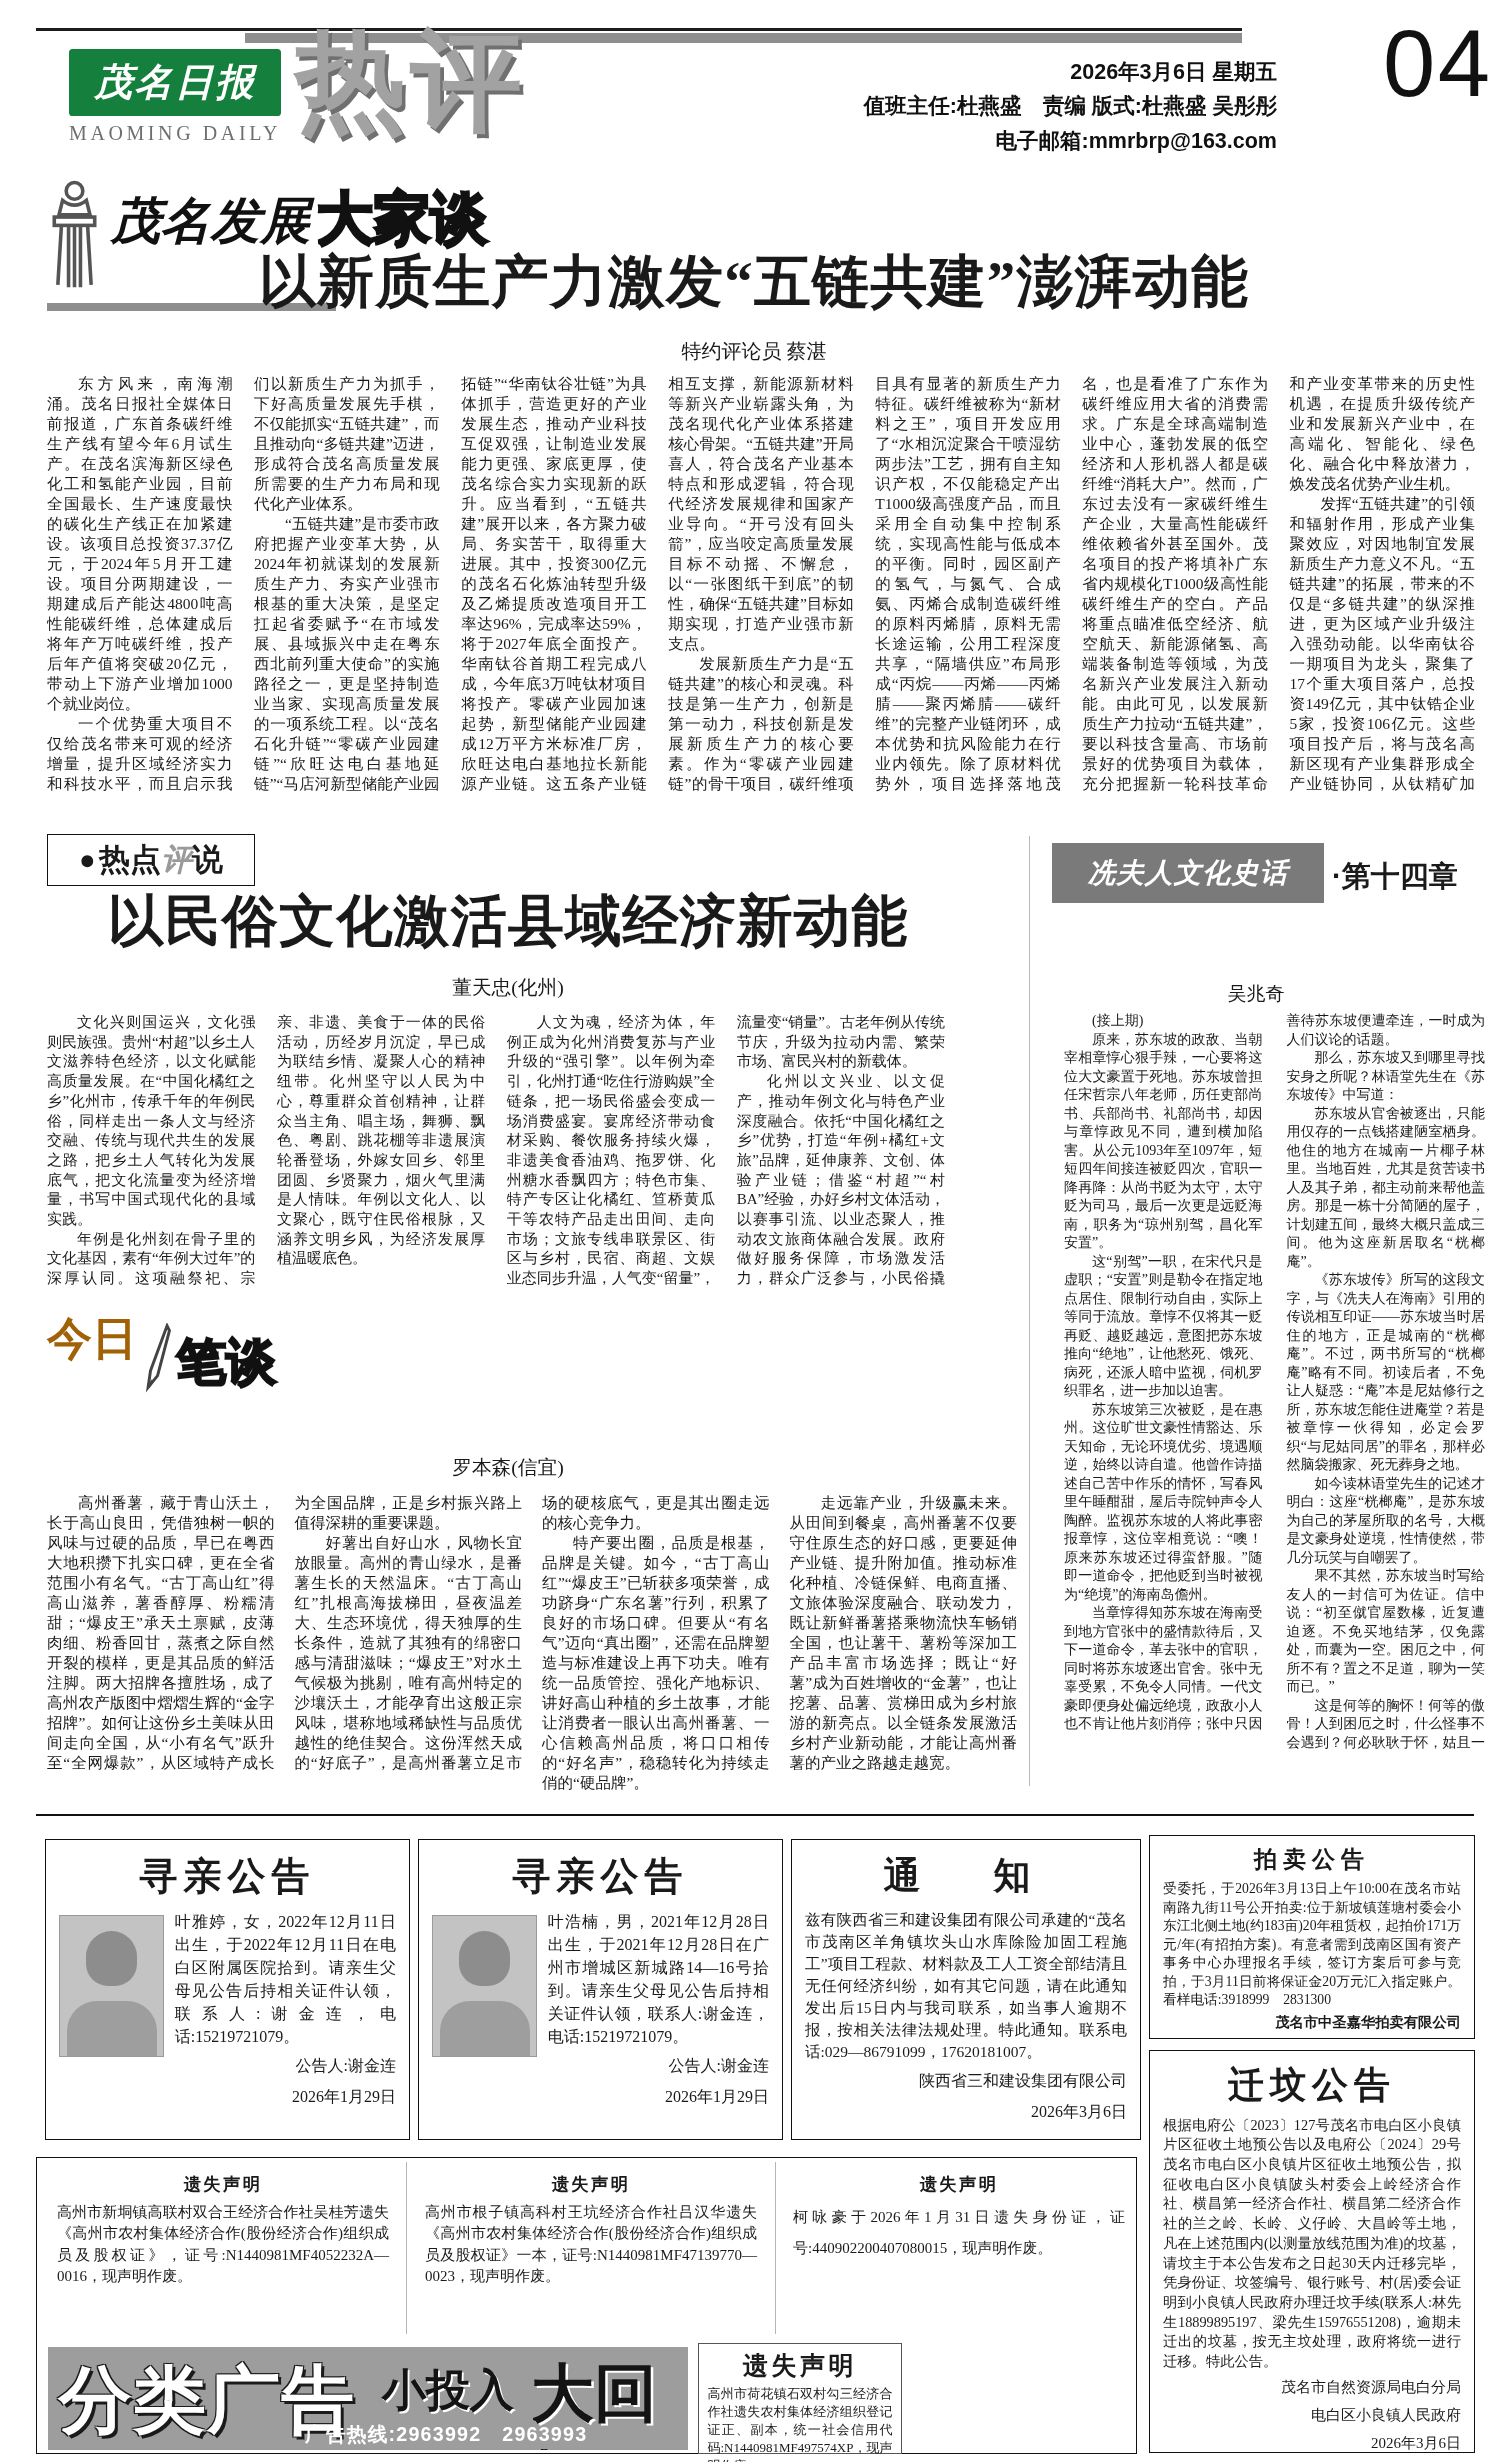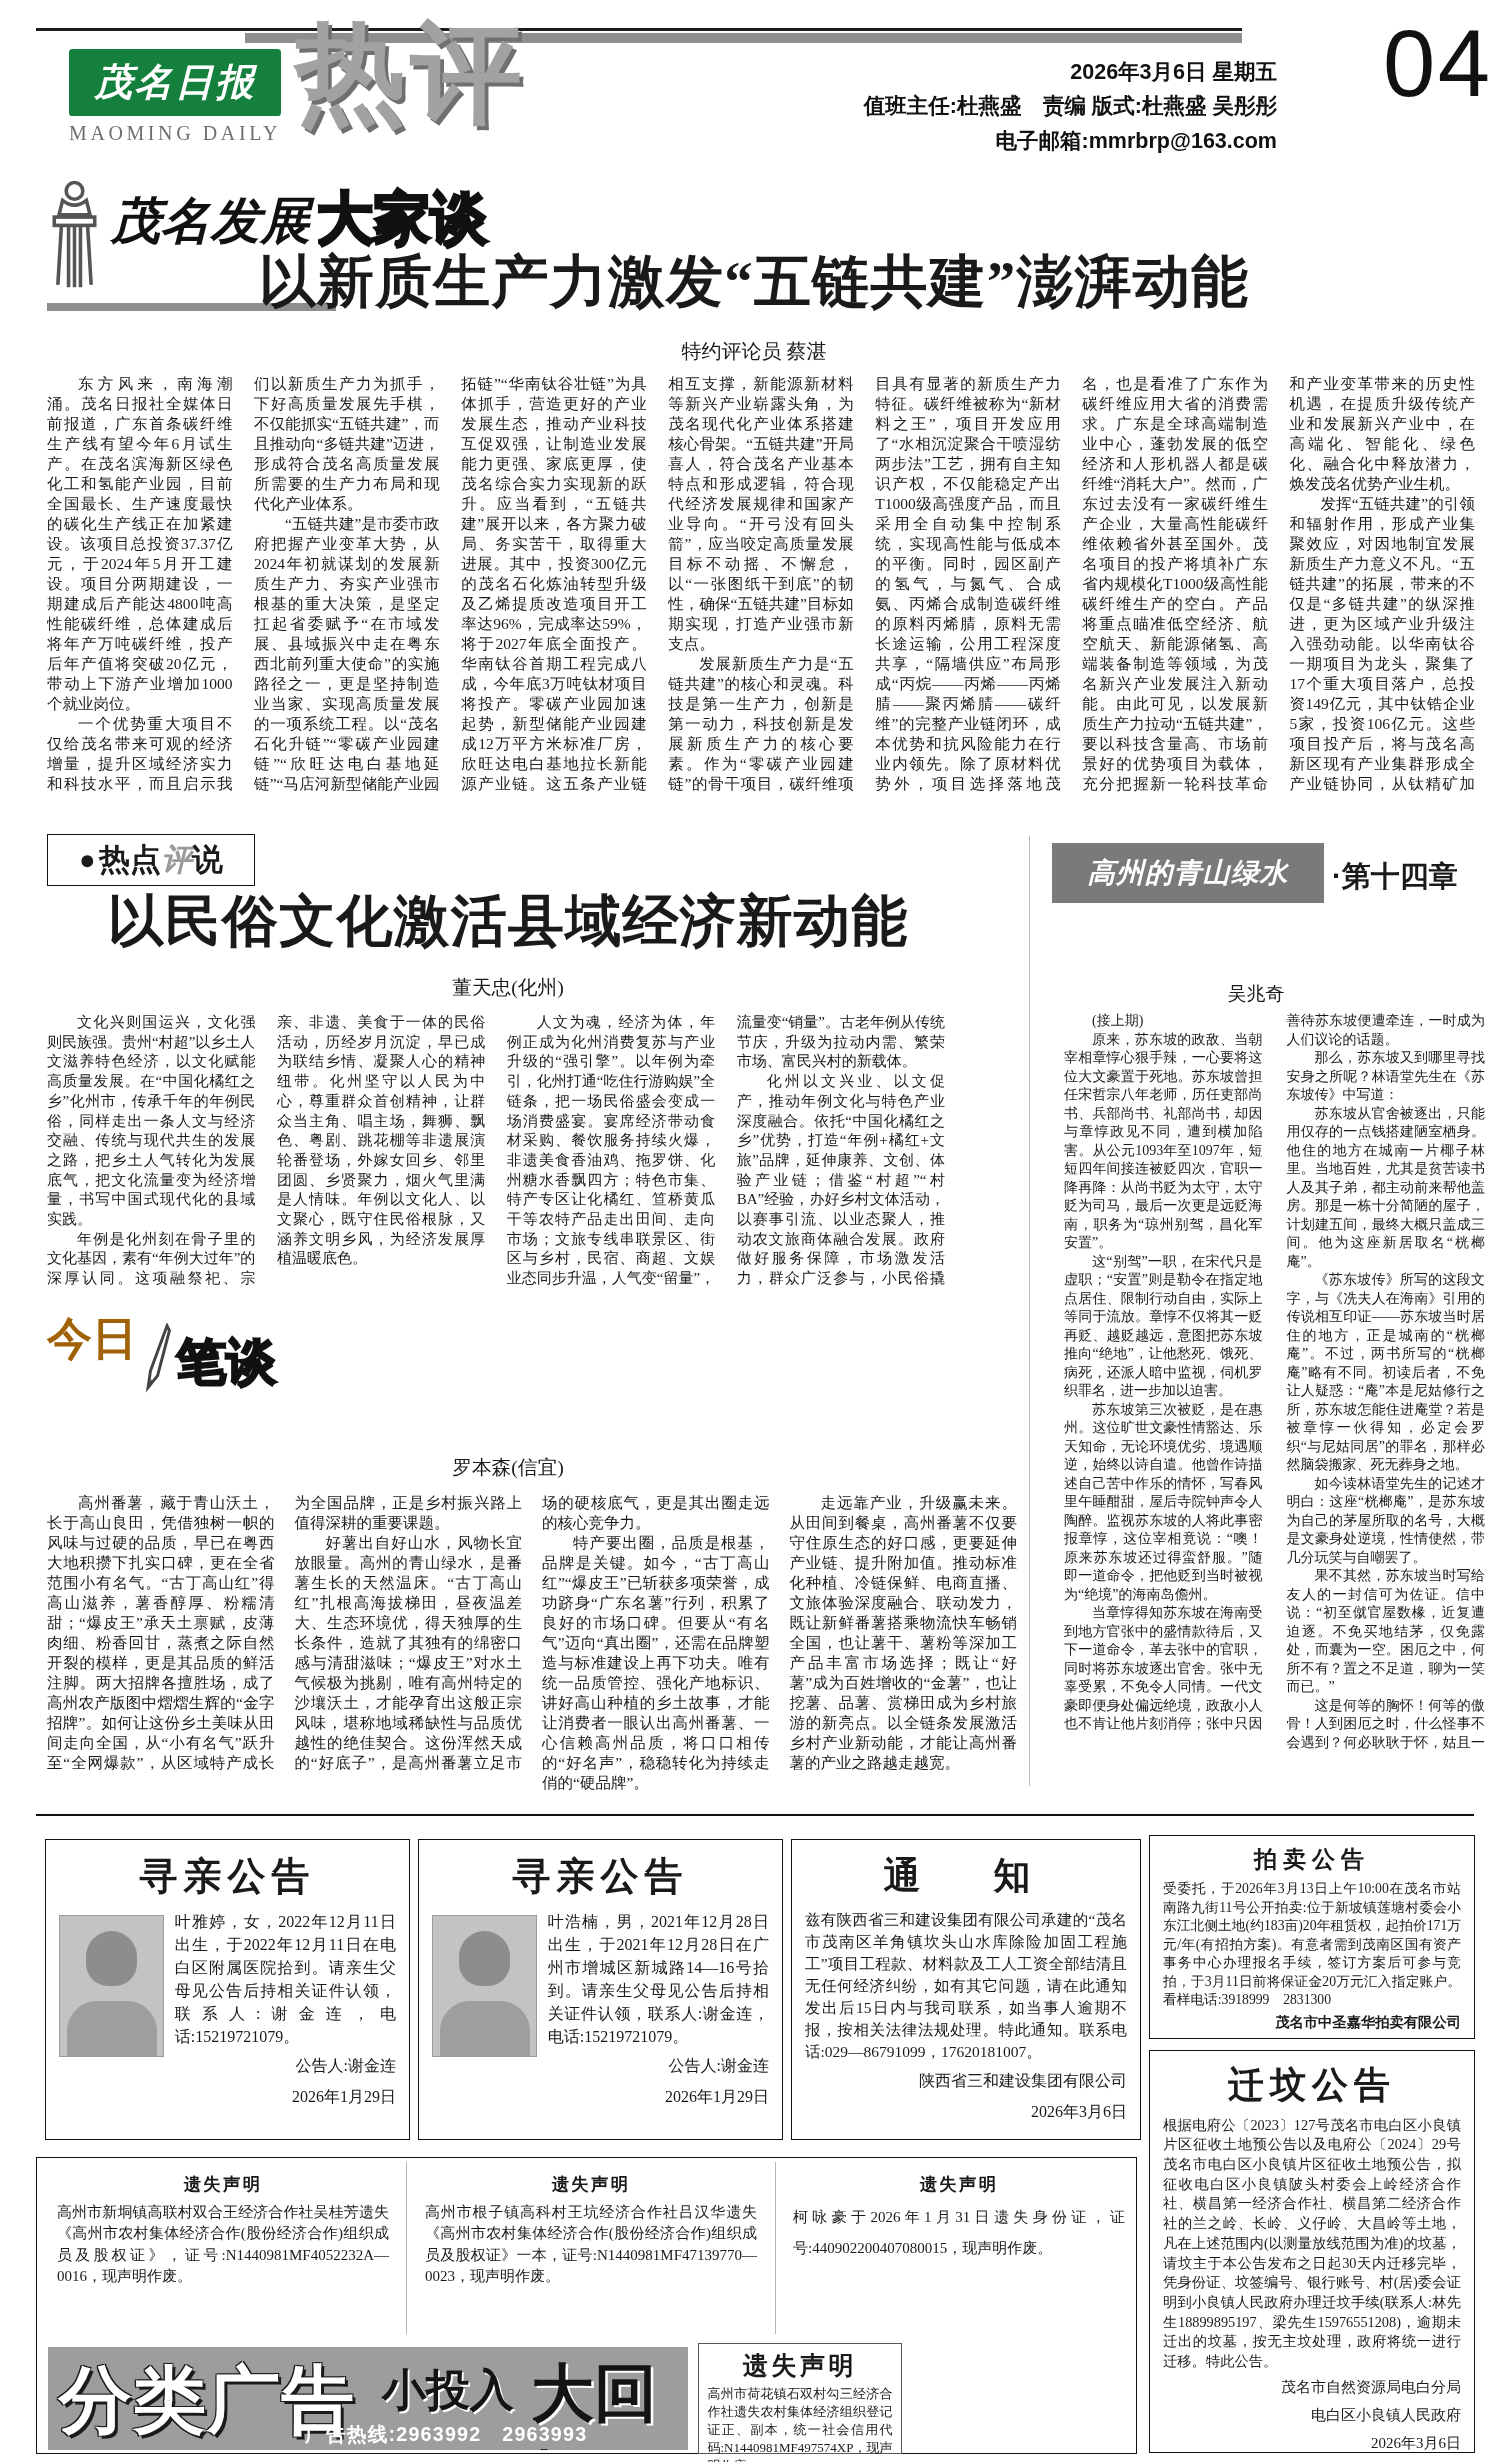--- a/index.html
+++ b/index.html
@@ -8,21 +8,21 @@
   .abs{position:absolute;}
   
   .rule-black{left:36px;top:27.5px;width:1206px;height:3px;background:#1c1c1c;}
   .rule-gray{left:245px;top:33px;width:997px;height:9.5px;background:#8e8e8e;}
   .logo-box{left:69px;top:49px;width:212px;height:67px;background:#15803d;border-radius:3.6px;
             display:flex;align-items:center;justify-content:center;}
   .logo-box span{color:#fff;font-size:38px;font-weight:bold;font-style:italic;letter-spacing:2.4px;}
   .masthead-en{left:69px;top:122px;width:212px;text-align:center;color:#6f6f6f;font-size:20px;
                letter-spacing:3.6px;}
   .section-big{left:295px;top:26px;font-size:111px;font-weight:900;color:#a2a2a2;
-               font-family:Liberation Mono, monospace;letter-spacing:4.8px;
+               font-family:Liberation Serif, serif;letter-spacing:4.8px;
                text-shadow:3.6px 3.6px 0 #707070;line-height:1;}
   .dateblock{left:740px;top:55px;width:537px;text-align:right;font-size:21.5px;line-height:1.6;
              font-family:"Liberation Sans",sans-serif;font-weight:bold;color:#111;}
   .pagenum{left:1383px;top:16.7px;font-size:94px;font-weight:400;color:#111;
            font-family:"Liberation Sans",sans-serif;letter-spacing:2.4px;line-height:1;}
   
   .lead-badge{left:47px;top:179px;display:flex;align-items:flex-start;}
   .lead-badge .bk{font-family:"Liberation Sans",sans-serif;font-weight:900;font-style:italic;
                   font-size:50px;color:#111;line-height:1;margin-top:16.7px;}
   .lead-badge .ol{font-family:"Liberation Sans",sans-serif;font-weight:900;font-size:57px;
@@ -190,21 +190,21 @@
   <div class="abs essay-body">
     <p>高州番薯，藏于青山沃土，长于高山良田，凭借独树一帜的风味与过硬的品质，早已在粤西大地积攒下扎实口碑，更在全省范围小有名气。“古丁高山红”得高山滋养，薯香醇厚、粉糯清甜；“爆皮王”承天土禀赋，皮薄肉细、粉香回甘，蒸煮之际自然开裂的模样，更是其品质的鲜活注脚。两大招牌各擅胜场，成了高州农产版图中熠熠生辉的“金字招牌”。如何让这份乡土美味从田间走向全国，从“小有名气”跃升至“全网爆款”，从区域特产成长为全国品牌，正是乡村振兴路上值得深耕的重要课题。</p>
     <p>好薯出自好山水，风物长宜放眼量。高州的青山绿水，是番薯生长的天然温床。“古丁高山红”扎根高海拔梯田，昼夜温差大、生态环境优，得天独厚的生长条件，造就了其独有的绵密口感与清甜滋味；“爆皮王”对水土气候极为挑剔，唯有高州特定的沙壤沃土，才能孕育出这般正宗风味，堪称地域稀缺性与品质优越性的绝佳契合。这份浑然天成的“好底子”，是高州番薯立足市场的硬核底气，更是其出圈走远的核心竞争力。</p>
     <p>特产要出圈，品质是根基，品牌是关键。如今，“古丁高山红”“爆皮王”已斩获多项荣誉，成功跻身“广东名薯”行列，积累了良好的市场口碑。但要从“有名气”迈向“真出圈”，还需在品牌塑造与标准建设上再下功夫。唯有统一品质管控、强化产地标识、讲好高山种植的乡土故事，才能让消费者一眼认出高州番薯、一心信赖高州品质，将口口相传的“好名声”，稳稳转化为持续走俏的“硬品牌”。</p>
     <p>走远靠产业，升级赢未来。从田间到餐桌，高州番薯不仅要守住原生态的好口感，更要延伸产业链、提升附加值。推动标准化种植、冷链保鲜、电商直播、文旅体验深度融合、联动发力，既让新鲜番薯搭乘物流快车畅销全国，也让薯干、薯粉等深加工产品丰富市场选择；既让“好薯”成为百姓增收的“金薯”，也让挖薯、品薯、赏梯田成为乡村旅游的新亮点。以全链条发展激活乡村产业新动能，才能让高州番薯的产业之路越走越宽。</p>
 
   </div>
 
   <div class="abs vrule"></div>
   <div class="abs serial-box">
-    <span>高州的青山绿水</span>
+    <span>冼夫人文化史话</span>
   </div>
   <div class="abs serial-chapter">·第十四章</div>
   <div class="abs serial-byline">吴兆奇</div>
   <div class="abs serial-body">
     <p>(接上期)</p>
     <p>原来，苏东坡的政敌、当朝宰相章惇心狠手辣，一心要将这位大文豪置于死地。苏东坡曾担任宋哲宗八年老师，历任吏部尚书、兵部尚书、礼部尚书，却因与章惇政见不同，遭到横加陷害。从公元1093年至1097年，短短四年间接连被贬四次，官职一降再降：从尚书贬为太守，太守贬为司马，最后一次更是远贬海南，职务为“琼州别驾，昌化军安置”。</p>
     <p>这“别驾”一职，在宋代只是虚职；“安置”则是勒令在指定地点居住、限制行动自由，实际上等同于流放。章惇不仅将其一贬再贬、越贬越远，意图把苏东坡推向“绝地”，让他愁死、饿死、病死，还派人暗中监视，伺机罗织罪名，进一步加以迫害。</p>
     <p>苏东坡第三次被贬，是在惠州。这位旷世文豪性情豁达、乐天知命，无论环境优劣、境遇顺逆，始终以诗自遣。他曾作诗描述自己苦中作乐的情怀，写春风里午睡酣甜，屋后寺院钟声令人陶醉。监视苏东坡的人将此事密报章惇，这位宰相竟说：“噢！原来苏东坡还过得蛮舒服。”随即一道命令，把他贬到当时被视为“绝境”的海南岛儋州。</p>
     <p>当章惇得知苏东坡在海南受到地方官张中的盛情款待后，又下一道命令，革去张中的官职，同时将苏东坡逐出官舍。张中无辜受累，不免令人同情。一代文豪即便身处偏远绝境，政敌小人也不肯让他片刻消停；张中只因善待苏东坡便遭牵连，一时成为人们议论的话题。</p>
     <p>那么，苏东坡又到哪里寻找安身之所呢？林语堂先生在《苏东坡传》中写道：</p>

